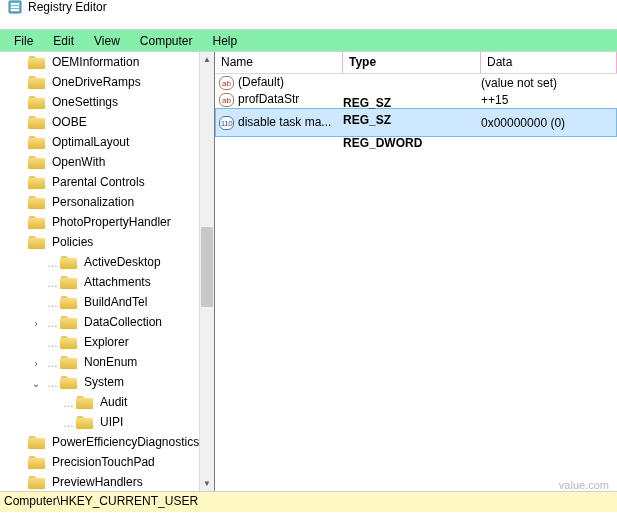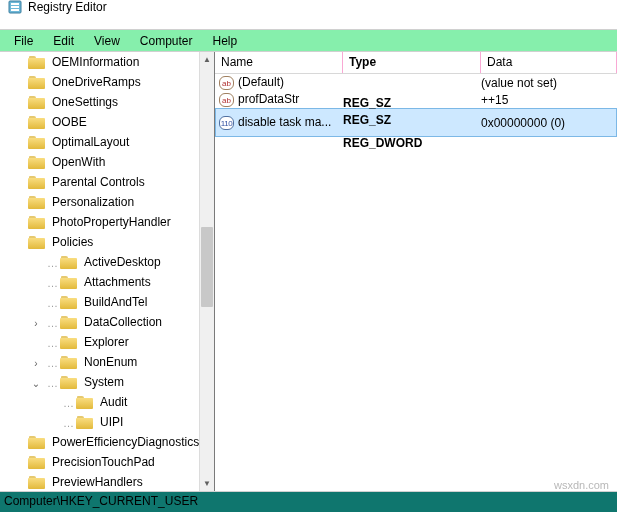--- a/index.html
+++ b/index.html
@@ -193,21 +193,21 @@
     background: #fff;
     border: 1px solid #5070a0;
     color: #3050a0;
     letter-spacing: -0.5px;
   }
 
   
   .statusbar {
     height: 20px;
     padding: 2px 4px 0 4px;
-    background: #0f766e;
+    background: #fef9c3;
     font-size: 12px;
   }
 
   .watermark {
     position: absolute;
     right: 8px;
     bottom: 24px;
     color: #b8b8b8;
     font-size: 11px;
     z-index: 50;
@@ -394,13 +394,13 @@
         </div>
       </div>
   </div>
 
 </div>
 
 <div class="statusbar">
   <span>Computer\HKEY_CURRENT_USER</span>
 </div>
 
-<div class="watermark">wsxdn.com</div>
+<div class="watermark">value.com</div>
 
 </body></html>

